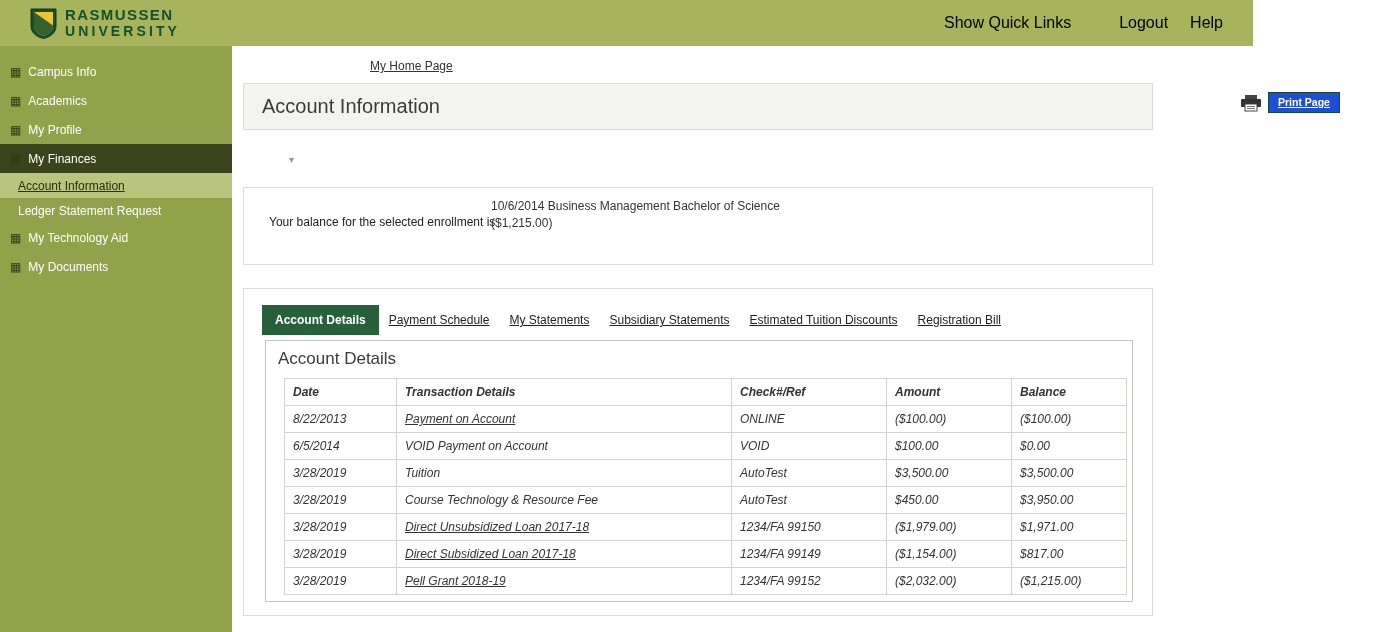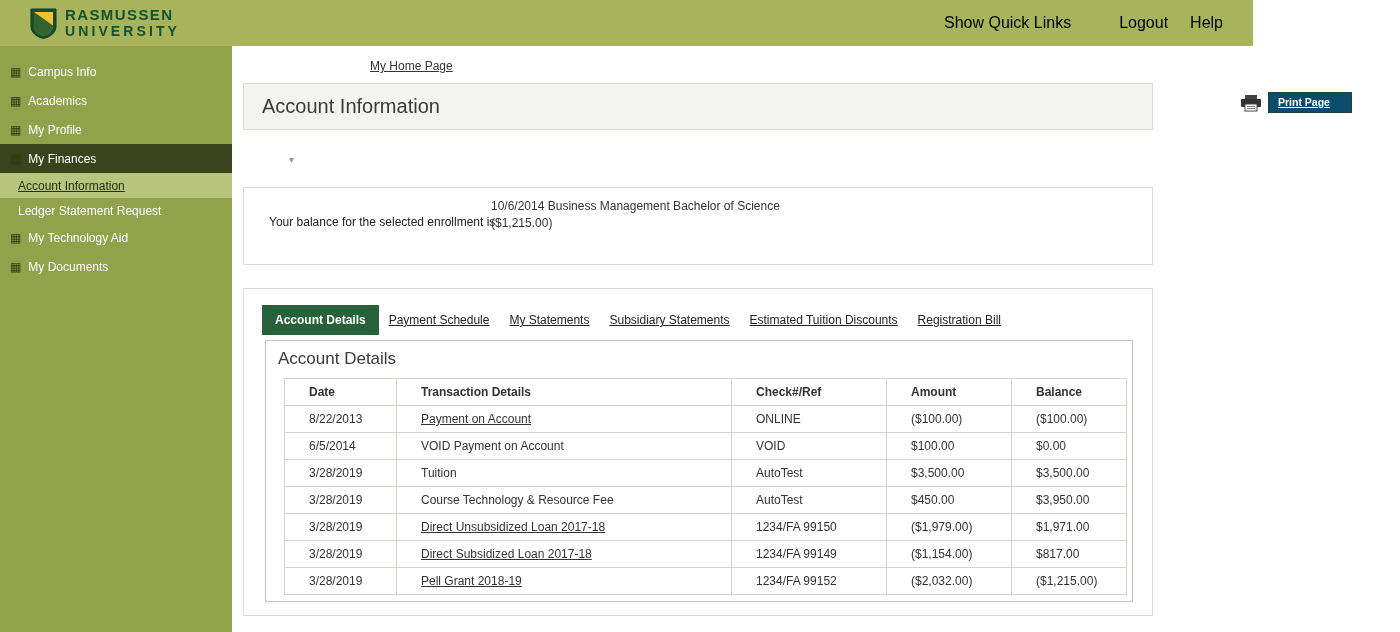--- a/index.html
+++ b/index.html
@@ -43,23 +43,23 @@
 
   .page-header {
     position:absolute; left:11px; top:37px; width:910px; height:47px;
     background:#f3f3ef; border:1px solid #dcdcd6;
   }
   .page-title { font-size:20px; color:#3b3b3b; line-height:45px; padding-left:18px; }
 
   .print-area { position:absolute; left:1008px; top:46px; display:flex; align-items:center; gap:6px; }
   .printer-icon { display:block; }
   .print-btn {
-    background:#0c4a6e; border:1px solid #174a2b; color:#fff;
+    background:#1d4ed8; border:1px solid #174a2b; color:#fff;
     font-size:10.5px; font-weight:bold; text-decoration:underline;
-    padding:3px 21px 4px 9px; cursor:pointer; font-family:inherit;
+    padding:3px 9px 4px 9px; cursor:pointer; font-family:inherit;
   }
 
   .enroll-dd {
     position:absolute; left:14px; top:105px; width:48px; height:18px;
     display:flex; align-items:center; justify-content:flex-end;
     color:#9a9a92; cursor:pointer;
   }
   .caret-down { font-size:10px; line-height:1; }
 
   .balance-box {
@@ -82,22 +82,22 @@
   .details-box {
     position:absolute; left:21px; top:51px; width:868px; height:262px;
     border:1px solid #c4c4be; background:#fff;
   }
   .section-title { font-size:17px; color:#3b3b3b; margin:8px 0 9px 12px; }
   table.acct {
     border-collapse:collapse; margin-left:18px; table-layout:fixed;
     width:842px; font-size:12px; color:#333;
   }
   table.acct th, table.acct td {
-    border:1px solid #d4d4ce; padding:6px 24px; text-align:left;
-    overflow:hidden; white-space:nowrap;
+    border:1px solid #d4d4ce; padding:6px 8px; text-align:left;
+    overflow:hidden; white-space:nowrap;font-style:italic;
   }
   table.acct th { font-weight:bold; }
   .cell-link { color:#333; text-decoration:underline; cursor:pointer; }
 </style>
 </head>
 <body>
 
 <div class="topbar">
   <div class="logo-wrap">
     <svg class="shield" viewBox="0 0 27 31" xmlns="http://www.w3.org/2000/svg">

